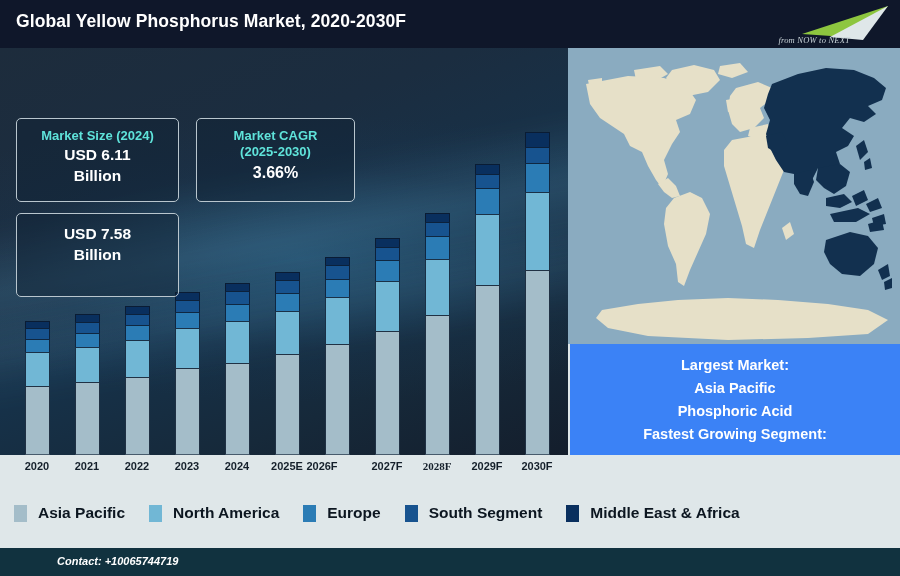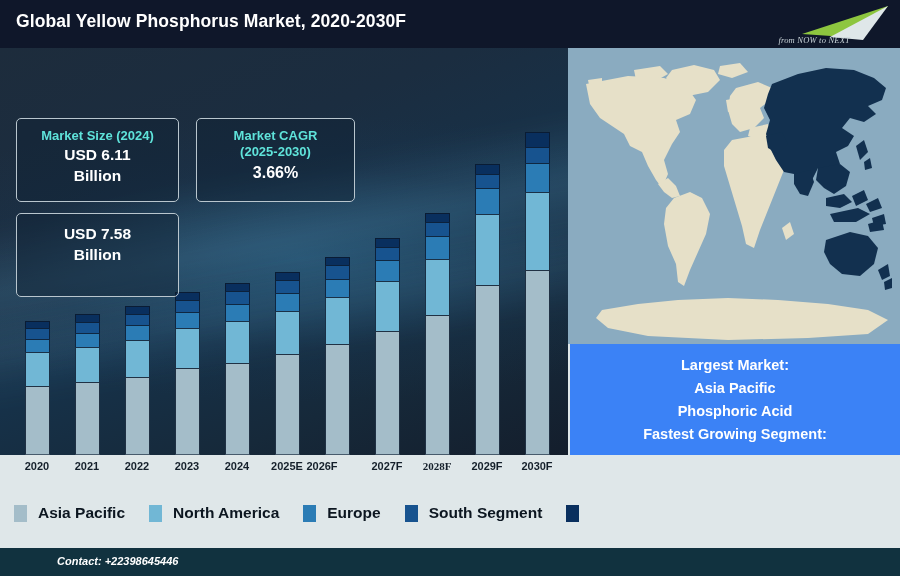--- a/index.html
+++ b/index.html
@@ -346,20 +346,21 @@
       <div class="legend-item">
         <div class="legend-swatch" style="background: rgb(43, 124, 181);"></div>
         <div class="legend-label">Europe</div>
       </div>
       <div class="legend-item">
         <div class="legend-swatch" style="background: rgb(23, 83, 143);"></div>
         <div class="legend-label">South Segment</div>
       </div>
       <div class="legend-item">
         <div class="legend-swatch" style="background: rgb(9, 47, 94);"></div>
+        <div class="legend-label">Middle East &amp; Africa</div>
       </div>
     </div>
 
   <div class="footer">
-    <div class="footer-text" id="footer-contact">Contact: +22398645446</div>
+    <div class="footer-text" id="footer-contact">Contact: +10065744719</div>
   </div>
 
 </div>
 
 </body></html>

